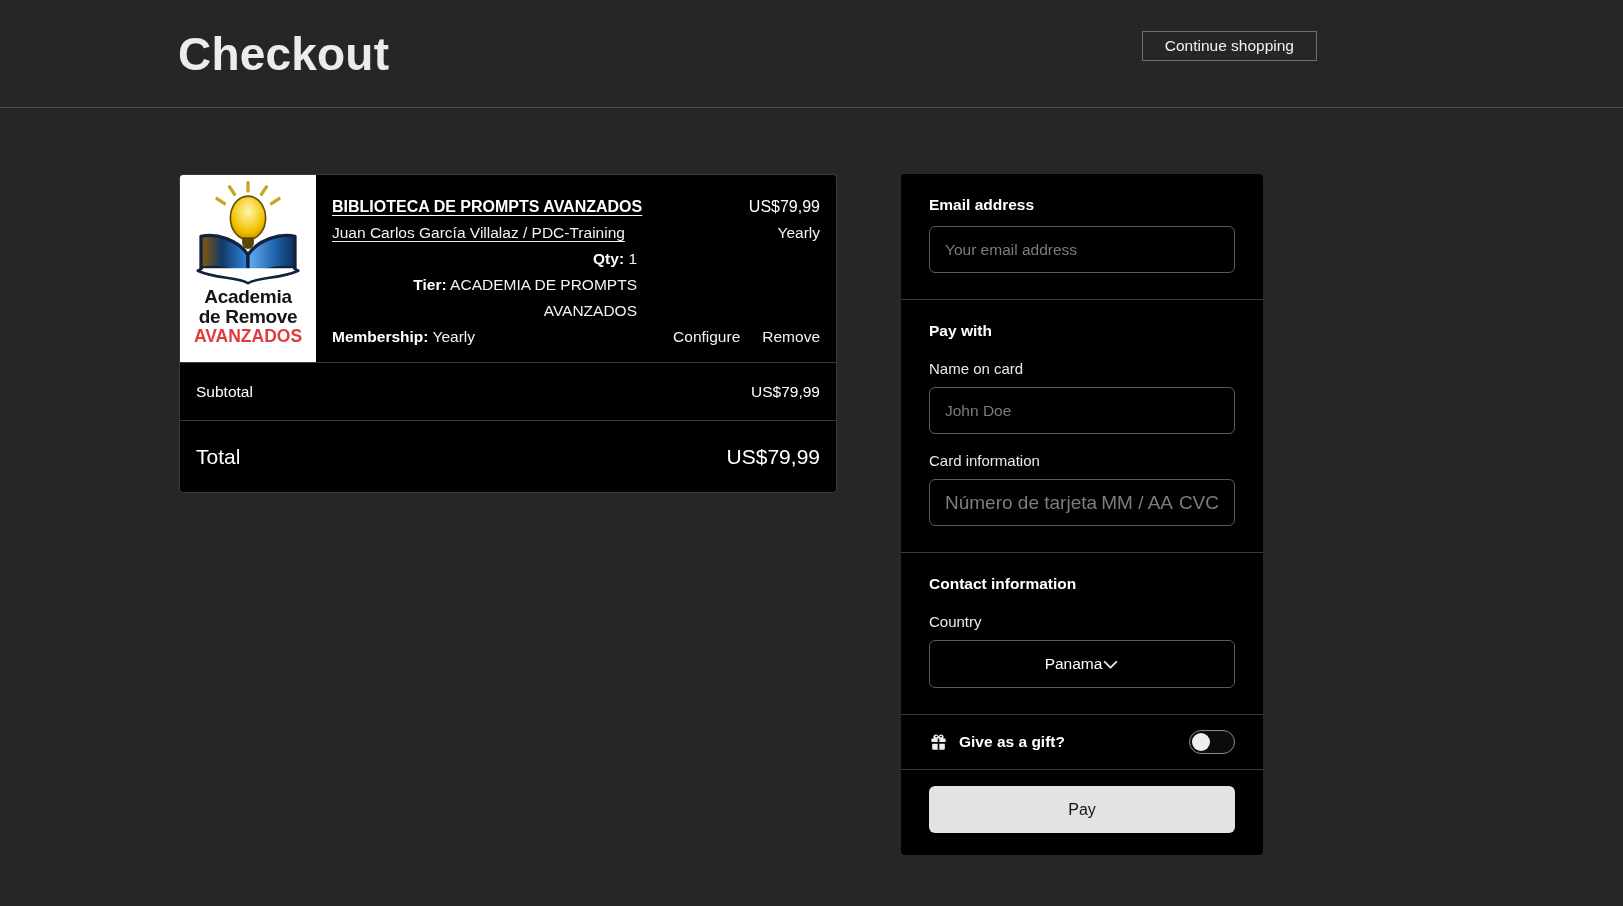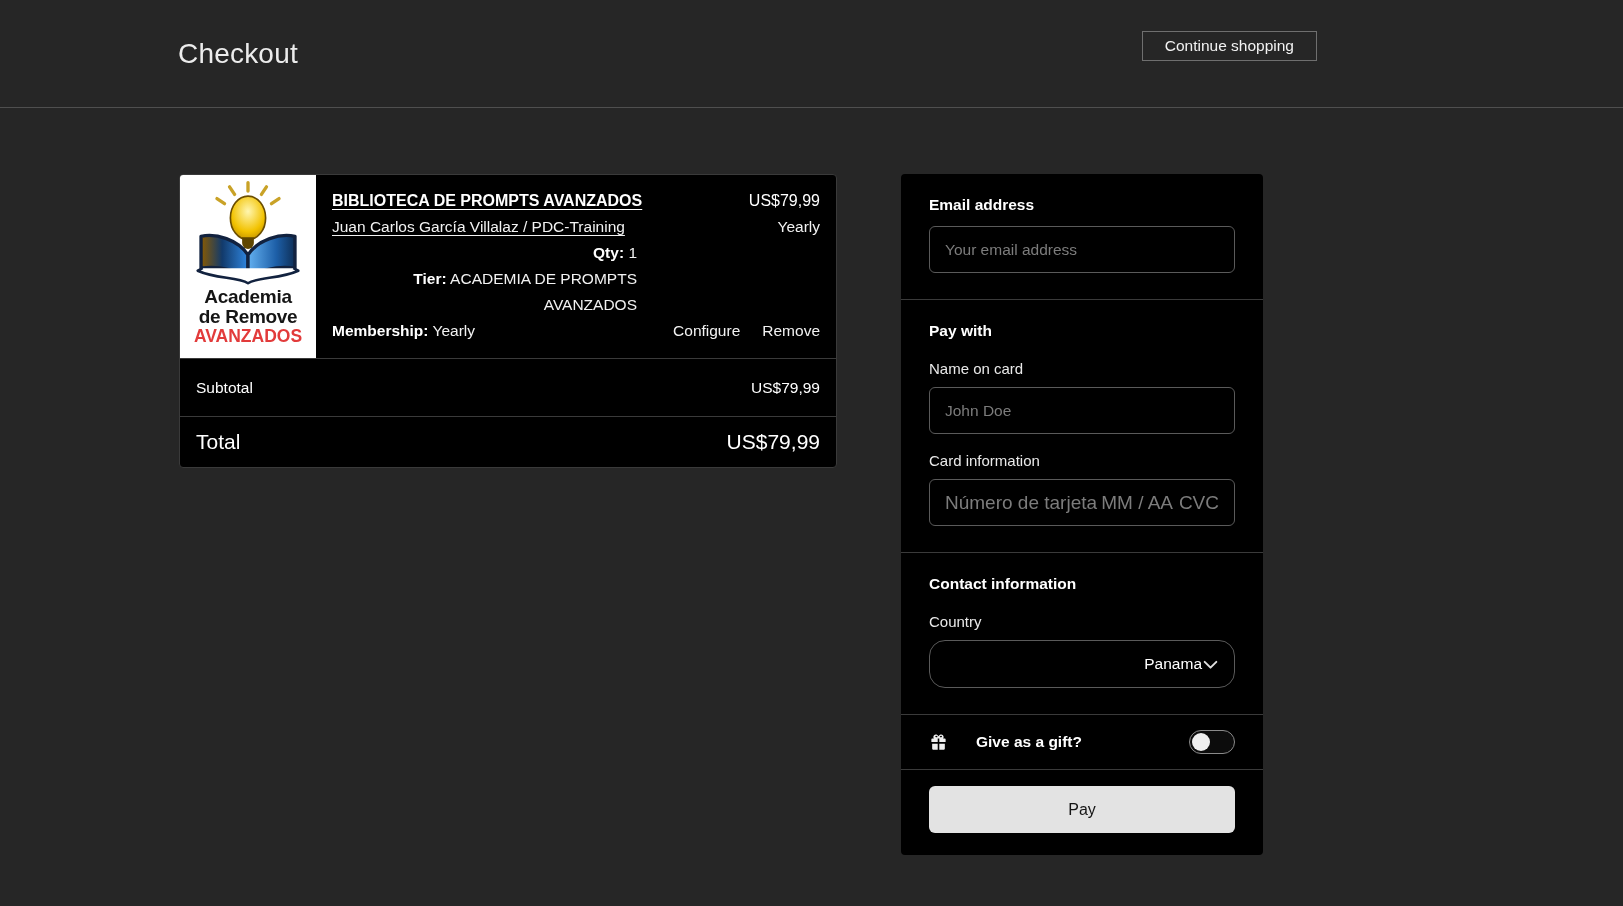--- a/index.html
+++ b/index.html
@@ -13,21 +13,21 @@
   }
 
   
   .header {
     position: absolute; top: 0; left: 0; right: 0; height: 108px;
     border-bottom: 1px solid var(--header-border, #4f4f4f);
     display: flex; align-items: center;
   }
   .page-title {
     position: absolute; left: 178px;
-    font-size: 28px; font-weight: 400; color: #ececec; letter-spacing: .2px;
+    font-size: 46px; font-weight: 700; color: #ececec; letter-spacing: .2px;
   }
   .continue-btn {
     position: absolute; right: 306px; top: 31px;
     height: 30px; padding: 0 22px;
     background: transparent;
     border: 1px solid var(--button-border, #6f6f6f);
     border-radius: 0;
     color: #f2f2f2; font-size: 15.5px; font-family: inherit;
     display: flex; align-items: center; cursor: pointer;
   }
@@ -44,21 +44,21 @@
   .product-image {
     width: 136px; min-height: 183px; background: #fff; flex: 0 0 136px;
     display: flex; flex-direction: column; align-items: center; justify-content: flex-start;
     padding-top: 6px;
   }
   .logo-text { text-align: center; line-height: 1.05; margin-top: 2px; }
   .logo-line { color: #151515; font-weight: 700; font-size: 19px; letter-spacing: -0.3px; }
   .logo-line.red { color: var(--logo-red, #e23b3b); font-size: 17.5px; letter-spacing: 0; }
 
   .product-details {
-    flex: 1; padding: 13px 16px 12px 16px;
+    flex: 1; padding: 19px 16px 12px 16px;
     display: flex; flex-direction: column; font-size: 15.5px; line-height: 26px;
   }
   .pd-row { display: flex; justify-content: space-between; align-items: baseline; }
   .product-title-link {
     color: #fff; font-weight: 700; font-size: 16px;
     text-decoration: underline; text-underline-offset: 3px; cursor: pointer;
   }
   .product-author-link {
     color: #f2f2f2; text-decoration: underline; text-underline-offset: 3px; cursor: pointer;
   }
@@ -68,21 +68,21 @@
   .meta b { color: #fff; font-weight: 700; }
   .links-cell { white-space: nowrap; display: flex; gap: 22px; }
   .inline-link { color: #f2f2f2; text-underline-offset: 3px; cursor: pointer; }
 
   .subtotal-row, .total-row {
     display: flex; justify-content: space-between; align-items: center;
     border-top: 1px solid var(--divider, #3a3a3a);
     padding: 3px 16px;
   }
   .subtotal-row { height: 58px; font-size: 15.5px; }
-  .total-row { height: 51px; font-size: 21px; }
+  .total-row { height: 72px; font-size: 21px; }
   .total-row .val { font-weight: 500; }
 
   
   .panel {
     position: absolute; left: 901px; top: 174px; width: 362px;
     background: var(--card-bg, #000);
     border-radius: 4px; overflow: hidden;
   }
   .section { padding: 22px 28px 26px 28px; }
   .section + .section { border-top: 1px solid var(--divider, #3a3a3a); }
@@ -109,30 +109,30 @@
     font-size: 19px; font-family: inherit; height: 100%;
   }
   .card-field input::placeholder { color: var(--muted, #7c7c7c); opacity: 1; }
   .card-number { flex: 1; min-width: 0; }
   .card-expiry { width: 72px; text-align: right; }
   .card-cvc { width: 42px; text-align: right; margin-left: 4px; }
 
   .mb18 { margin-bottom: 18px; }
 
   .select-box {
-    height: 48px; border: 1px solid var(--input-border, #5a5a5a); border-radius: 16px;
-    display: flex; align-items: center; justify-content: flex-end;
+    height: 48px; border: 1px solid var(--input-border, #5a5a5a); border-radius: 6px;
+    display: flex; align-items: center; justify-content: center;
     padding: 0 15px; font-size: 15.5px; color: #fff; cursor: pointer;
   }
 
   .gift-section {
     padding: 15px 28px;
     display: flex; align-items: center; justify-content: space-between;
   }
-  .gift-left { display: flex; align-items: center; gap: 28px; }
+  .gift-left { display: flex; align-items: center; gap: 11px; }
   .gift-label { font-size: 15.5px; font-weight: 700; color: #fff; }
   .toggle {
     width: 46px; height: 24px; border-radius: 13px;
     border: 1.5px solid #8a8a8a; background: #0c0c0c;
     position: relative; cursor: pointer;
   }
   .toggle-knob {
     position: absolute; left: 2px; top: 1.5px;
     width: 18px; height: 18px; border-radius: 50%; background: #efefef;
   }

